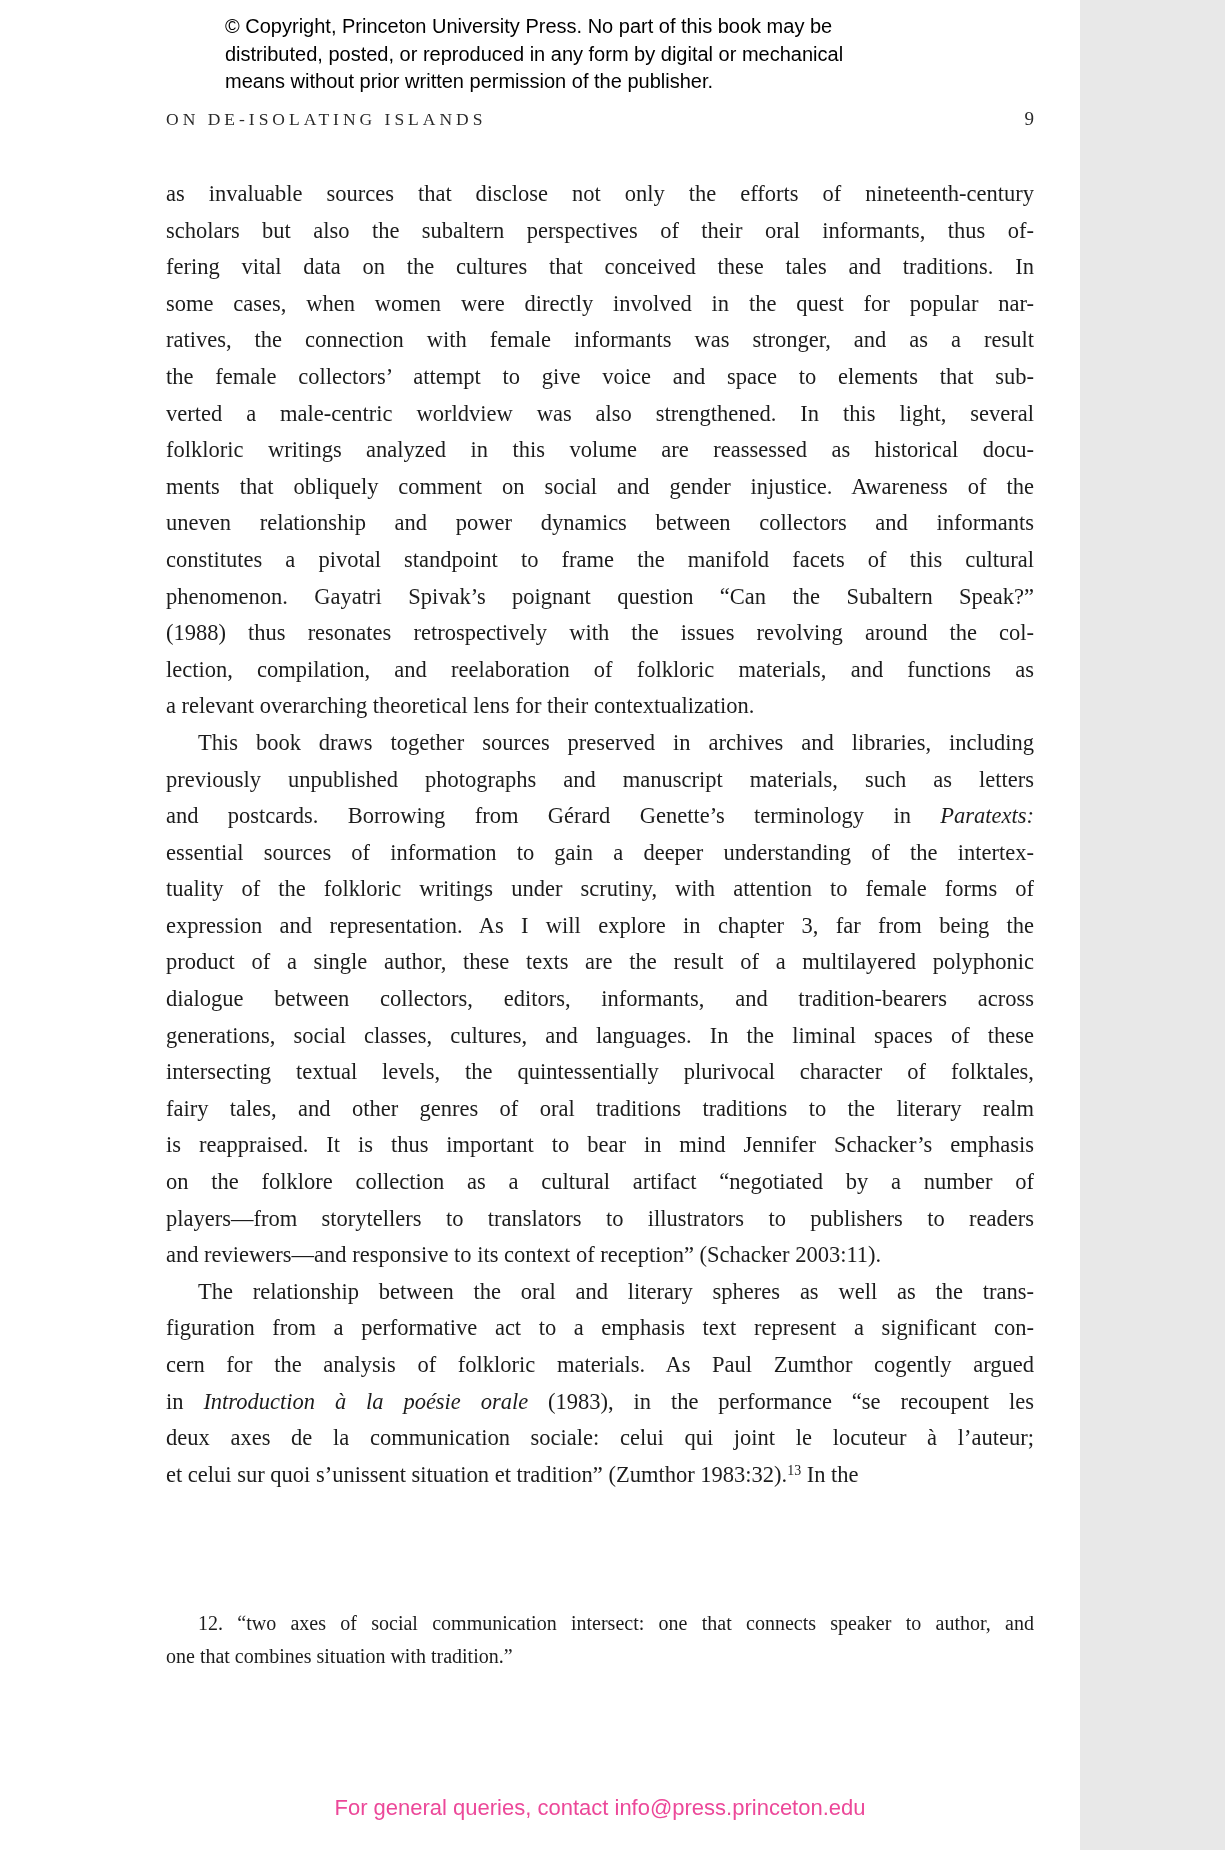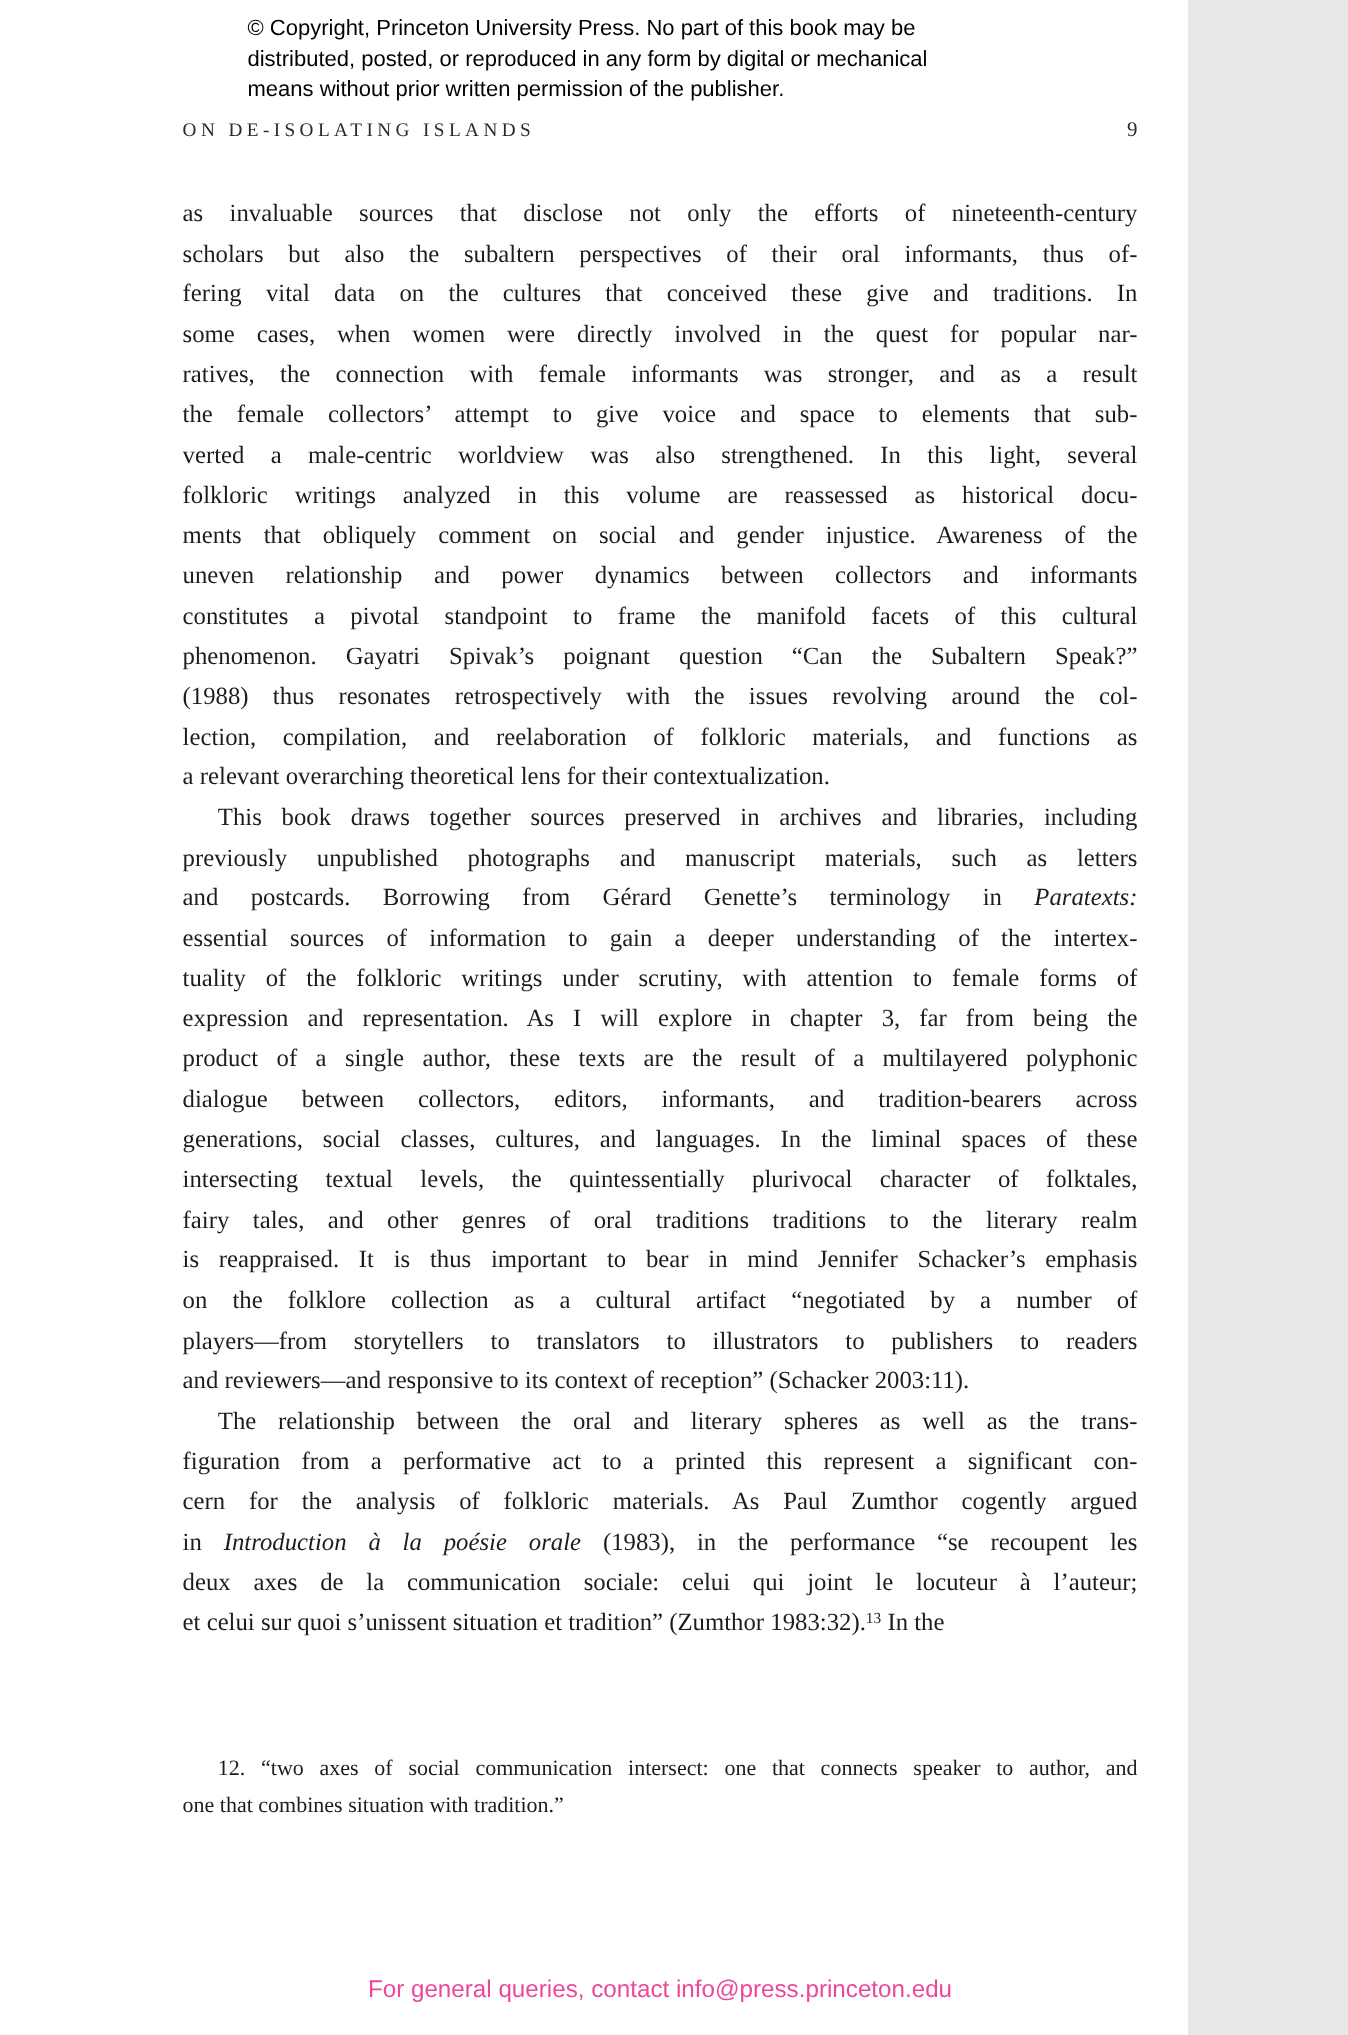--- a/index.html
+++ b/index.html
@@ -66,21 +66,21 @@
     top: 1592px;
     width: 868px;
     font-size: 20px;
     line-height: 32.5px;
     color: #1c1c1c;
   }
   .fline { text-align: justify; height: 32.5px; overflow: hidden; }
   .fline::after { content: ""; display: inline-block; width: 100%; height: 0; }
   .fline.last { text-align: left; }
   .fline.last::after { content: none; }
-  .fline.indent { text-indent: 32px; }
+  .fline.indent { text-indent: 32px; margin-top: 15px; }
   
   .footer {
     position: absolute;
     left: 166px;
     top: 1795px;
     width: 868px;
     text-align: center;
     font-family: "Liberation Sans", sans-serif;
     font-size: 22px;
     color: #ec4899;
@@ -98,21 +98,21 @@
 
   <div class="running-head">
     <span>ON DE-ISOLATING ISLANDS</span>
     <span class="pageno">9</span>
   </div>
 
   <div class="body-text">
       <div>
         <div class="pline"><span>as invaluable sources that disclose not only the efforts of nineteenth-century</span></div>
         <div class="pline"><span>scholars but also the subaltern perspectives of their oral informants, thus of-</span></div>
-        <div class="pline"><span>fering vital data on the cultures that conceived these give and traditions. In</span></div>
+        <div class="pline"><span>fering vital data on the cultures that conceived these tales and traditions. In</span></div>
         <div class="pline"><span>some cases, when women were directly involved in the quest for popular nar-</span></div>
         <div class="pline"><span>ratives, the connection with female informants was stronger, and as a result</span></div>
         <div class="pline"><span>the female collectors’ attempt to give voice and space to elements that sub-</span></div>
         <div class="pline"><span>verted a male-centric worldview was also strengthened. In this light, several</span></div>
         <div class="pline"><span>folkloric writings analyzed in this volume are reassessed as historical docu-</span></div>
         <div class="pline"><span>ments that obliquely comment on social and gender injustice. Awareness of the</span></div>
         <div class="pline"><span>uneven relationship and power dynamics between collectors and informants</span></div>
         <div class="pline"><span>constitutes a pivotal standpoint to frame the manifold facets of this cultural</span></div>
         <div class="pline"><span>phenomenon. Gayatri Spivak’s poignant question “Can the Subaltern Speak?”</span></div>
         <div class="pline"><span>(1988) thus resonates retrospectively with the issues revolving around the col-</span></div>
@@ -131,21 +131,21 @@
         <div class="pline"><span>generations, social classes, cultures, and languages. In the liminal spaces of these</span></div>
         <div class="pline"><span>intersecting textual levels, the quintessentially plurivocal character of folktales,</span></div>
         <div class="pline"><span>fairy tales, and other genres of oral traditions traditions to the literary realm</span></div>
         <div class="pline"><span>is reappraised. It is thus important to bear in mind Jennifer Schacker’s emphasis</span></div>
         <div class="pline"><span>on the folklore collection as a cultural artifact “negotiated by a number of</span></div>
         <div class="pline"><span>players—from storytellers to translators to illustrators to publishers to readers</span></div>
         <div class="pline last"><span>and reviewers—and responsive to its context of reception” (Schacker 2003:11).</span></div>
       </div>
       <div>
         <div class="pline indent"><span>The relationship between the oral and literary spheres as well as the trans-</span></div>
-        <div class="pline"><span>figuration from a performative act to a printed this represent a significant con-</span></div>
+        <div class="pline"><span>figuration from a performative act to a emphasis text represent a significant con-</span></div>
         <div class="pline"><span>cern for the analysis of folkloric materials. As Paul Zumthor cogently argued</span></div>
         <div class="pline"><span>in </span><i>Introduction à la poésie orale</i><span> (1983), in the performance “se recoupent les</span></div>
         <div class="pline"><span>deux axes de la communication sociale: celui qui joint le locuteur à l’auteur;</span></div>
         <div class="pline last"><span>et celui sur quoi s’unissent situation et tradition” (Zumthor 1983:32).</span><sup>13</sup><span> In the</span></div>
       </div>
     </div>
 
   <div class="footnote">
       <div class="fline indent"><span>12. “two axes of social communication intersect: one that connects speaker to author, and</span></div>
       <div class="fline last"><span>one that combines situation with tradition.”</span></div>

